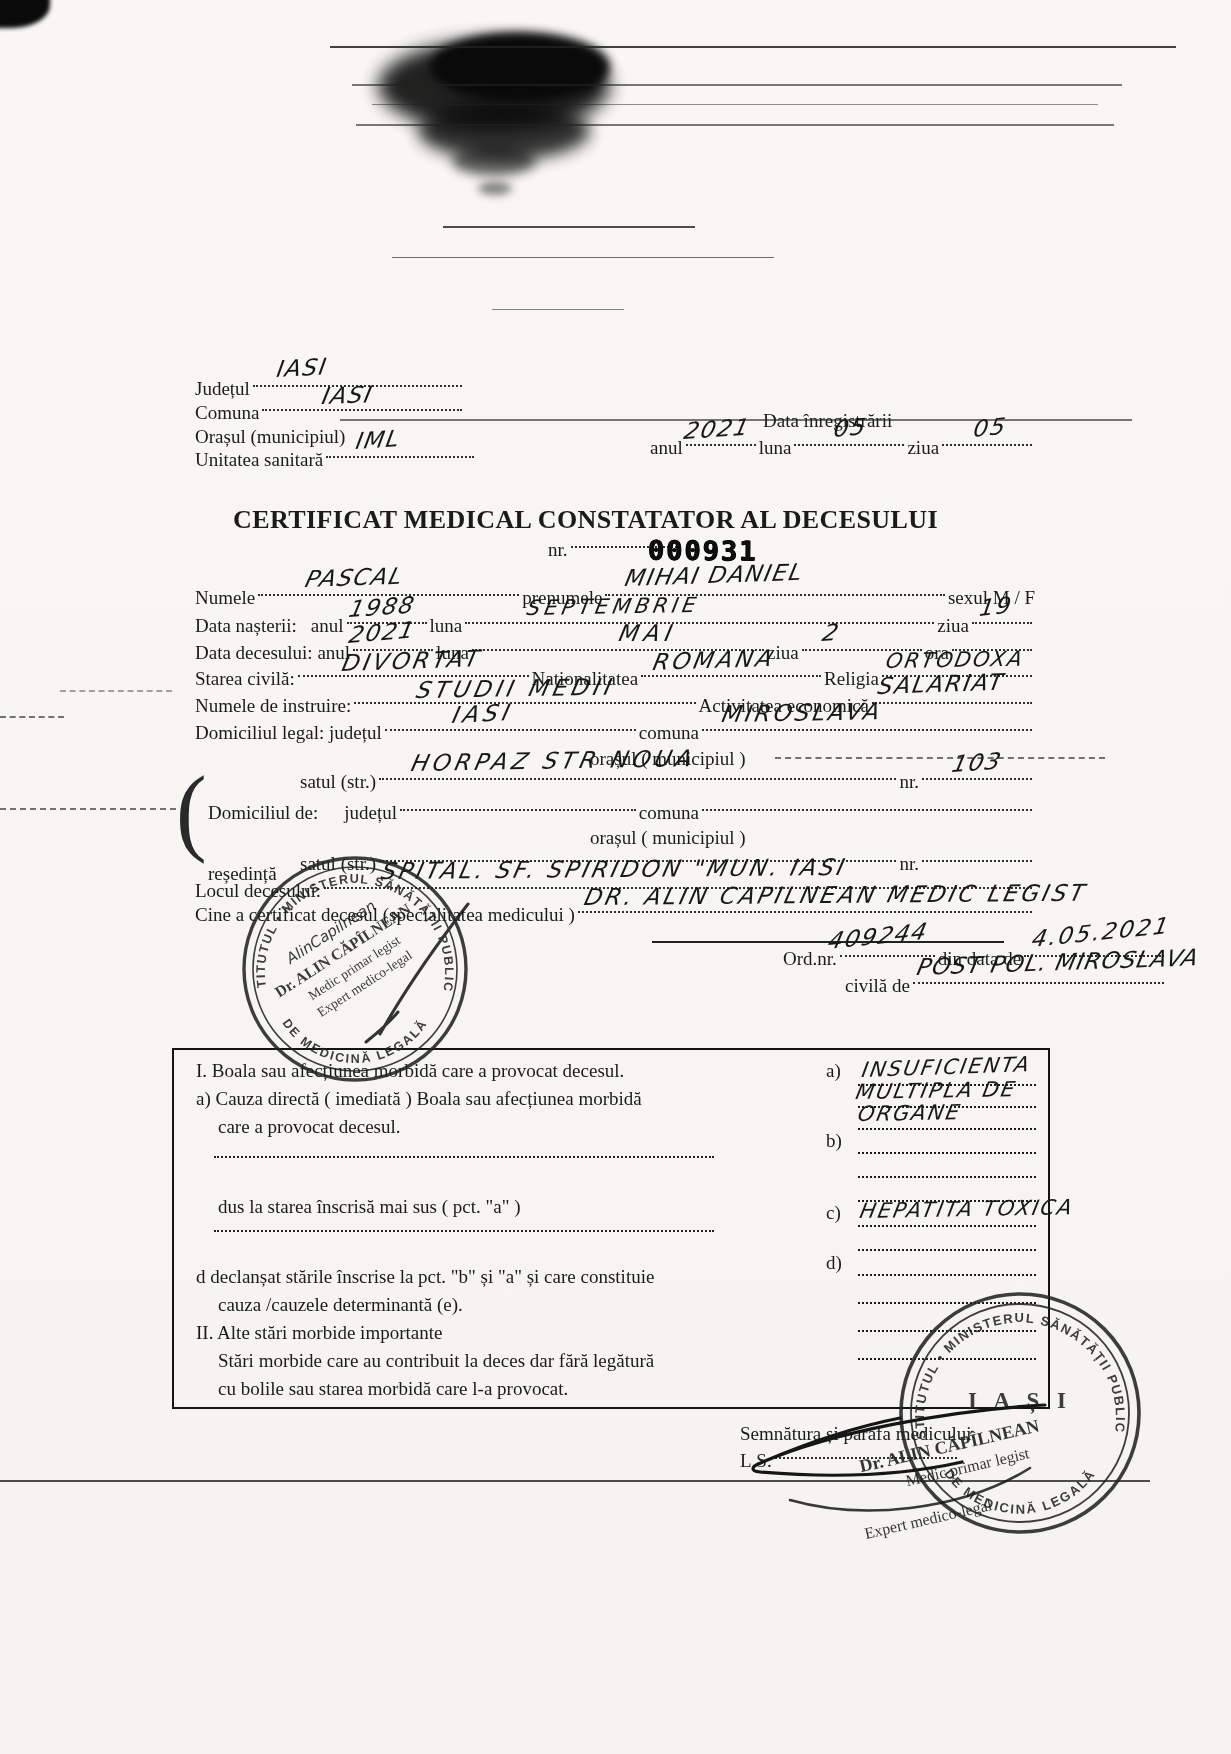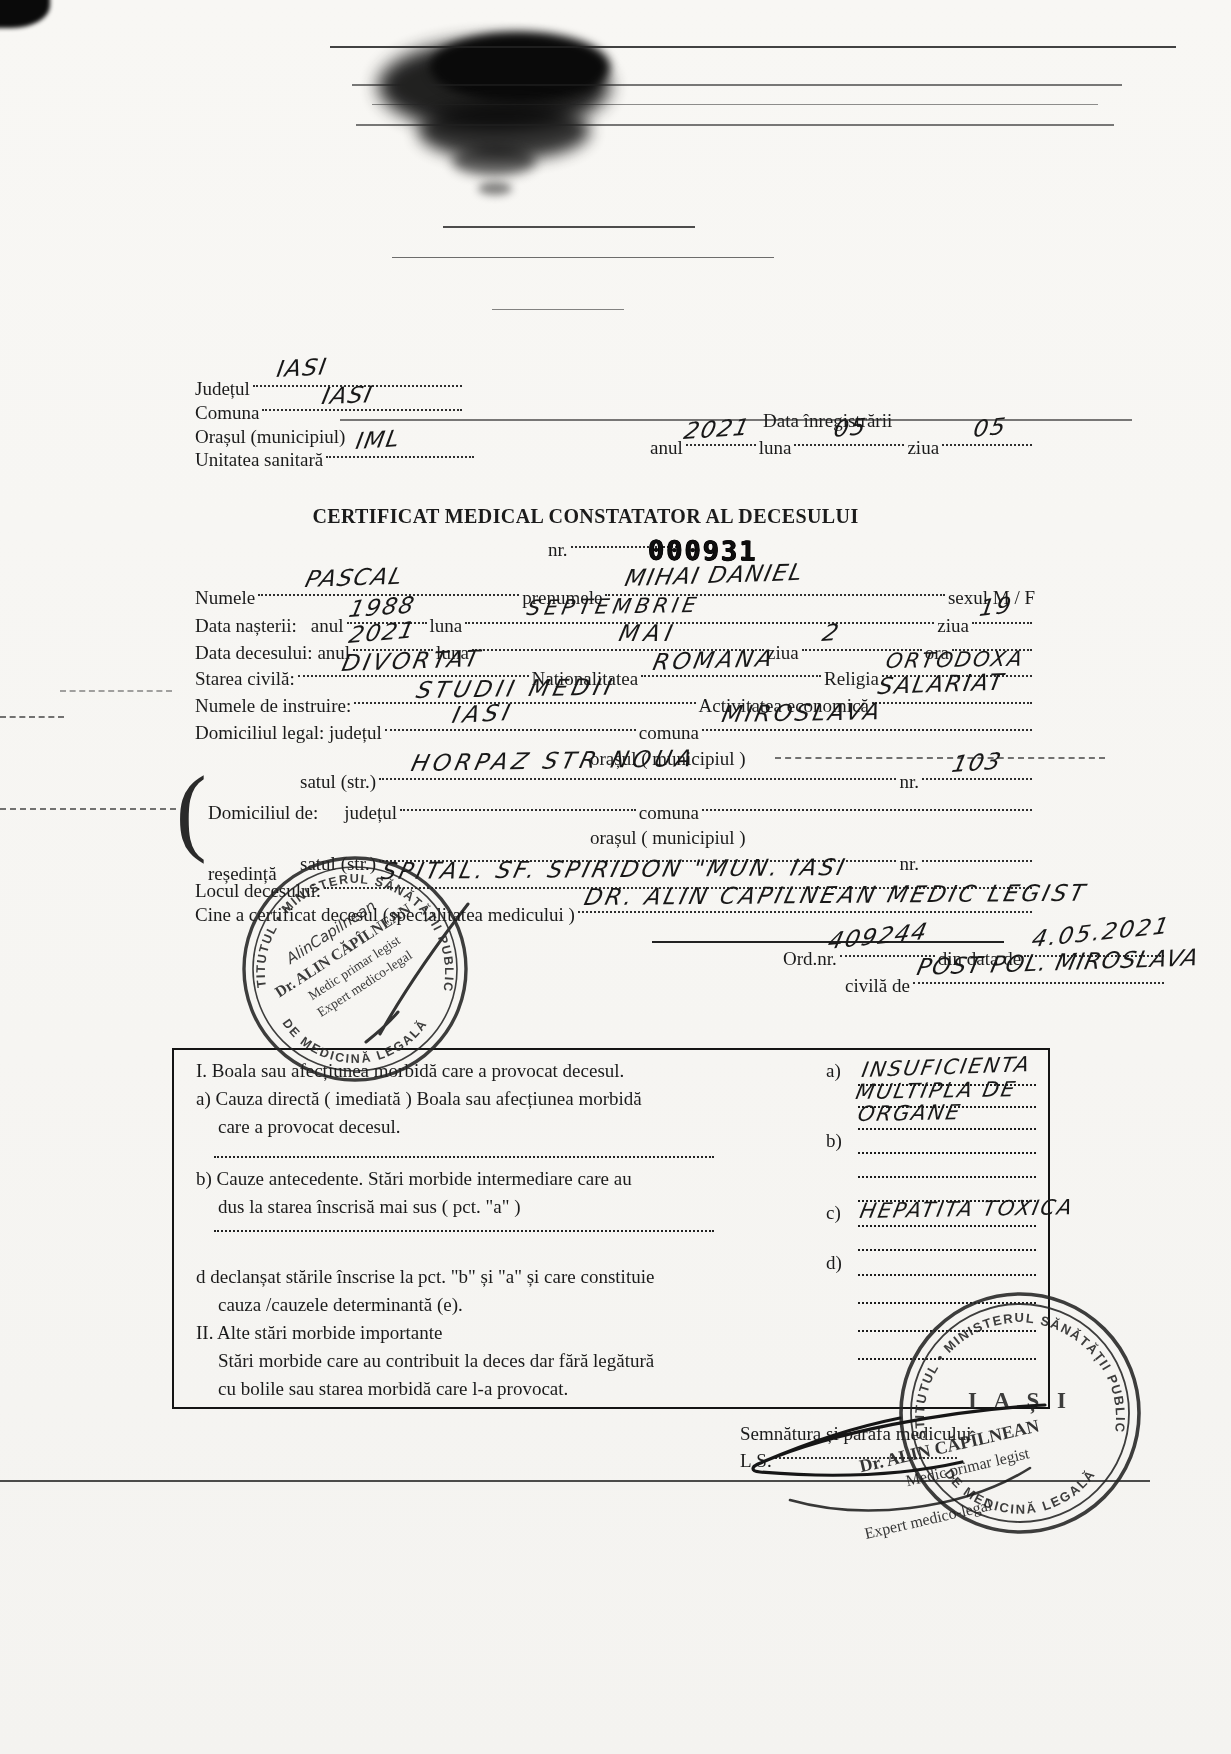--- a/index.html
+++ b/index.html
@@ -6,21 +6,21 @@
   #page{position:relative;width:1231px;height:1754px;background:linear-gradient(180deg,#f8f7f4 0%,#f6f5f2 60%,#f4f3f0 100%);overflow:hidden;font-family:"Liberation Serif",serif;color:#1b1b1b;}
   .row{position:absolute;display:flex;align-items:center;height:26px;font-size:19px;white-space:nowrap;}
   .lbl{white-space:nowrap;line-height:21px;}
   .dots{flex:1 1 auto;border-bottom:2.2px dotted #2e2e2e;margin:0 3px 4px 3px;position:relative;min-width:20px;}
   .w60{flex:0 0 60px}.w70{flex:0 0 70px}.w80{flex:0 0 80px}.w90{flex:0 0 90px}.w95{flex:0 0 95px}
   .w110{flex:0 0 110px}.w120{flex:0 0 120px}.w150{flex:0 0 150px}.w160{flex:0 0 160px}
   .w180{flex:0 0 180px}.w330{flex:0 0 330px}
   .sp{flex:0 0 auto;}
   .hw{position:absolute;bottom:2px;font-family:"DejaVu Sans",sans-serif;font-style:italic;font-size:21px;letter-spacing:1.5px;color:#181818;transform:skewX(-10deg) rotate(-1deg);transform-origin:left bottom;line-height:1;white-space:nowrap;}
   .hw.big{font-size:23px;}
-  .title{position:absolute;left:0;right:60px;text-align:center;font-weight:bold;font-size:20px;letter-spacing:.4px;}
+  .title{position:absolute;left:0;right:60px;text-align:center;font-weight:bold;font-size:26px;letter-spacing:.4px;}
   .stampnr{font-family:"DejaVu Sans Mono",monospace;font-weight:bold;font-size:27px;letter-spacing:2px;color:#0e0e0e;margin-left:-36px;margin-bottom:-2px;text-shadow:.6px 0 0 #000,-.6px 0 0 #000,0 .5px 0 #000;transform:rotate(.5deg);}
   .box{position:absolute;left:172px;top:1048px;width:874px;height:357px;border:2.6px solid #141414;}
   .bl{position:absolute;left:22px;font-size:19px;white-space:nowrap;line-height:22px;}
   .bl.in1{left:44px;}
   .bdots{position:absolute;left:40px;width:500px;border-bottom:2.4px dotted #222;height:0;}
   .cl{position:absolute;left:652px;font-size:19px;}
   .cdot{position:absolute;left:684px;width:178px;border-bottom:2.6px dotted #1c1c1c;height:0;}
   .cdot .hw{bottom:3px;}
   .streak{position:absolute;background:#222;height:2px;pointer-events:none;}
   .dash{position:absolute;border-top:2.4px dashed #3a3a3a;height:0;pointer-events:none;}
@@ -250,21 +250,20 @@
       <span class="hw big" style="left:2px;bottom:3px;letter-spacing:1px;transform:skewX(-14deg) rotate(-2deg);">POST POL. MIROSLAVA</span>
     </span>
   </div>
 
 
   <div class="box">
     <div class="bl" style="top:10px;">I. Boala sau afecțiunea morbidă care a provocat decesul.</div>
     <div class="bl" style="top:38px;">a) Cauza directă ( imediată ) Boala sau afecțiunea morbidă</div>
     <div class="bl in1" style="top:66px;">care a provocat decesul.</div>
     <div class="bdots" style="top:106px;"></div>
-    <div class="bl" style="top:118px;">b) Cauze antecedente. Stări morbide intermediare care au</div>
     <div class="bl in1" style="top:146px;">dus la starea înscrisă mai sus ( pct. "a" )</div>
     <div class="bdots" style="top:180px;"></div>
     <div class="bl" style="top:216px;">d  declanșat stările înscrise la pct. "b" și "a" și care constituie</div>
     <div class="bl in1" style="top:244px;">cauza /cauzele determinantă (e).</div>
     <div class="bl" style="top:272px;">II.  Alte stări morbide importante</div>
     <div class="bl in1" style="top:300px;">Stări morbide care au contribuit la deces dar fără legătură</div>
     <div class="bl in1" style="top:328px;">cu bolile sau starea morbidă care l-a provocat.</div>
 
     <div class="cl" style="top:10px;">a)</div>
     <div class="cdot" style="top:34px;">

